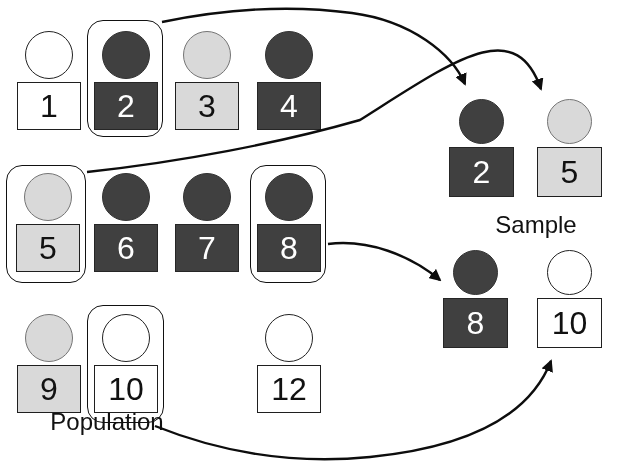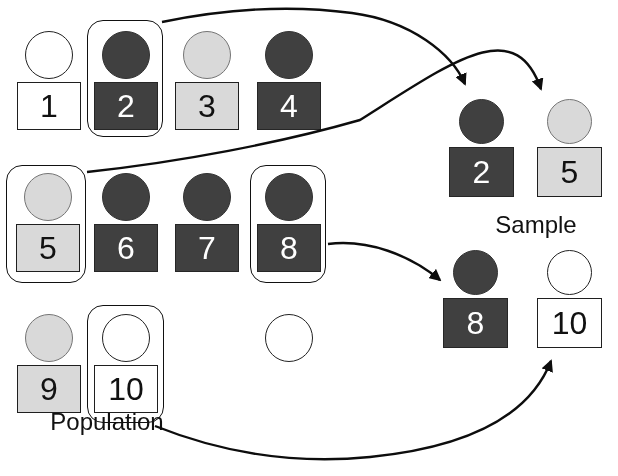--- a/index.html
+++ b/index.html
@@ -75,20 +75,21 @@
   <div class="figure v-light" style="left:17px;top:314px;">
     <div class="head"></div>
     <div class="box">9</div>
   </div>
   <div class="figure v-white" style="left:94px;top:314px;">
     <div class="head"></div>
     <div class="box">10</div>
   </div>
   <div class="figure v-white" style="left:257px;top:314px;">
     <div class="head"></div>
+    <div class="box">12</div>
   </div>
 
   <div class="figure sample-fig v-dark" style="left:449px;top:99px;">
     <div class="head"></div>
     <div class="box">2</div>
   </div>
   <div class="figure sample-fig v-light" style="left:537px;top:99px;">
     <div class="head"></div>
     <div class="box">5</div>
   </div>

